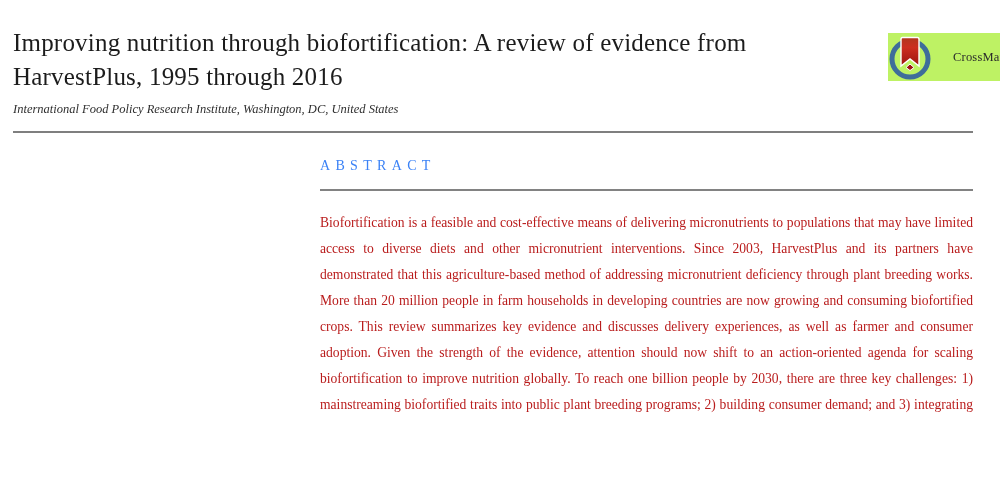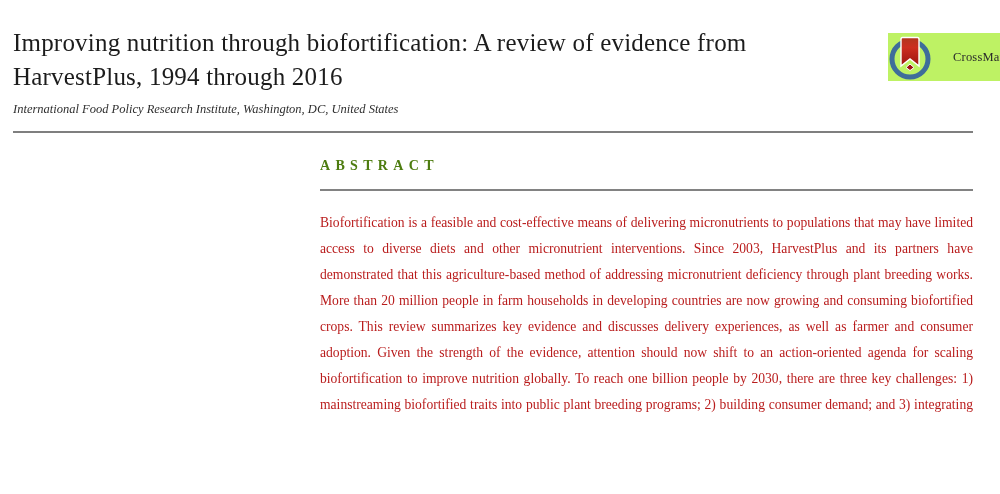--- a/index.html
+++ b/index.html
@@ -72,23 +72,23 @@
     background: #7f7f7f;
   }
   .rule-top { margin-top: 14px; }
   .abstract-col {
     margin-left: 307px; 
     width: 653px;
   }
   .abstract-heading {
     margin-top: 25px;
     font-size: 14px;
-    font-weight: 700;
+    font-weight: 400;
     letter-spacing: 0.38em;
-    color: #4d7c0f;
+    color: #3b82f6;
   }
   .rule-abstract { margin-top: 15px; background: #828282; }
   .abstract-text {
     margin-top: 19px;
     font-size: 13.6px;
     line-height: 26px;
     text-align: justify;
     color: #b91c1c;
   }
   .rule-bottom {
@@ -100,21 +100,21 @@
   }
 </style>
 </head>
 <body>
 
 <div class="page">
   <div class="content">
 
     <h1 class="title">
       <span>Improving nutrition through biofortification: A review of evidence from</span><br>
-      <span>HarvestPlus, 1994 through 2016</span>
+      <span>HarvestPlus, 1995 through 2016</span>
     </h1>
 
 
     <div class="affiliation">International Food Policy Research Institute, Washington, DC, United States</div>
 
     <hr class="rule rule-top">
 
     <section class="abstract-col">
       <h2 class="abstract-heading">ABSTRACT</h2>
       <hr class="rule rule-abstract">

